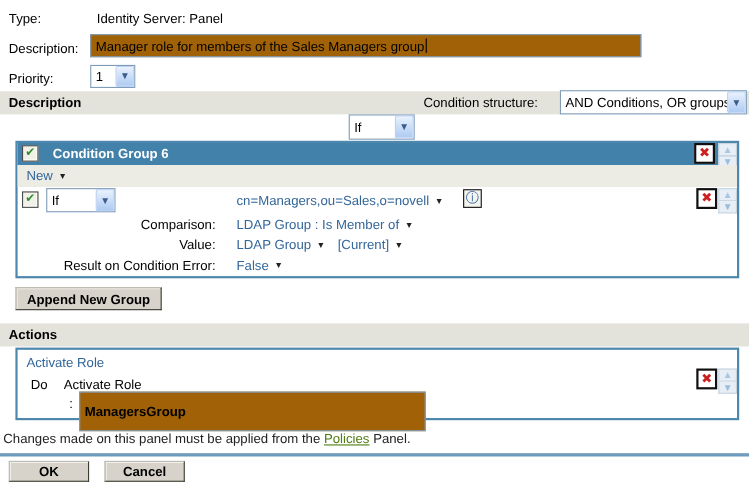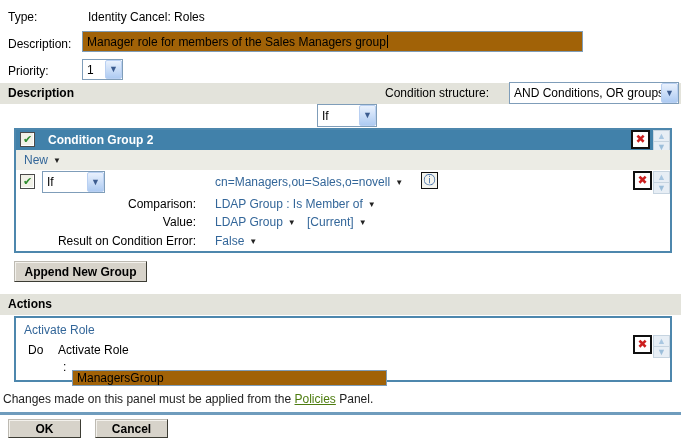--- a/index.html
+++ b/index.html
@@ -86,21 +86,21 @@
   .note { color:#222; white-space:nowrap; }
   .note .plink { color:#4d7c0f; text-decoration:underline; cursor:pointer; }
   .hrule { left:0; width:681px; height:3px; background:#6f9cbd; }
 </style>
 </head>
 <body>
 
 <div id="app">
 
   <div class="abs lbl" style="left:8px; top:10px;">Type:</div>
-  <div class="abs lbl" style="left:88px; top:10px;">Identity Cancel: Roles</div>
+  <div class="abs lbl" style="left:88px; top:10px;">Identity Server: Panel</div>
 
   <div class="abs lbl" style="left:8px; top:37px;">Description:</div>
   <div class="abs tinput" style="left:82px; top:31px; width:501px; height:21px;">
     <span>Manager role for members of the Sales Managers group</span>
       <span class="caret"></span>
   </div>
 
   <div class="abs lbl" style="left:8px; top:64px;">Priority:</div>
   <div class="abs sel" style="left:82px; top:59px; width:41px; height:21px;">
     <span class="txt">1</span>
@@ -117,21 +117,21 @@
   </div>
 
   <div class="abs sel" style="left:317px; top:104px; width:60px; height:23px;">
     <span class="txt">If</span>
     <span class="chev">▼</span>
   </div>
 
   <div class="abs bluebox" style="left:14px; top:128px; width:658px; height:125px;">
     <div class="group-header">
       <div class="abs cbx" style="left:4px; top:2px;">✔</div>
-      <span class="gtitle">Condition Group 2</span>
+      <span class="gtitle">Condition Group 6</span>
       <div class="abs xbtn" style="right:20px; top:0;">✖</div>
       <div class="abs updown" style="right:0; top:0;">
         <span>▲</span>
         <span>▼</span>
       </div>
     </div>
 
     <div class="new-row">
       <span class="link"><span>New</span><span class="menu-arrow">▼</span></span>
     </div>
@@ -169,21 +169,21 @@
   <div class="abs bluebox" style="left:14px; top:316px; width:658px; height:66px;">
     <span class="abs link" style="left:8px; top:5px;">Activate Role</span>
     <div class="abs lbl" style="left:12px; top:25px;">Do</div>
     <div class="abs lbl" style="left:42px; top:25px;">Activate Role</div>
     <div class="abs xbtn" style="right:18px; top:17px;">✖</div>
     <div class="abs updown" style="right:0; top:17px;">
       <span>▲</span>
       <span>▼</span>
     </div>
     <div class="abs lbl" style="left:47px; top:42px;">:</div>
-    <div class="abs tinput" style="left:56px; top:52px; width:315px; height:16px;">
+    <div class="abs tinput" style="left:56px; top:38px; width:315px; height:36px;font-weight:bold;">
       <span>ManagersGroup</span>
     </div>
   </div>
 
   <div class="abs note" style="left:3px; top:392px;">
     <span>Changes made on this panel must be applied from the </span><span class="plink">Policies</span><span> Panel.</span>
   </div>
 
   <div class="abs hrule" style="top:412px;"></div>
 

